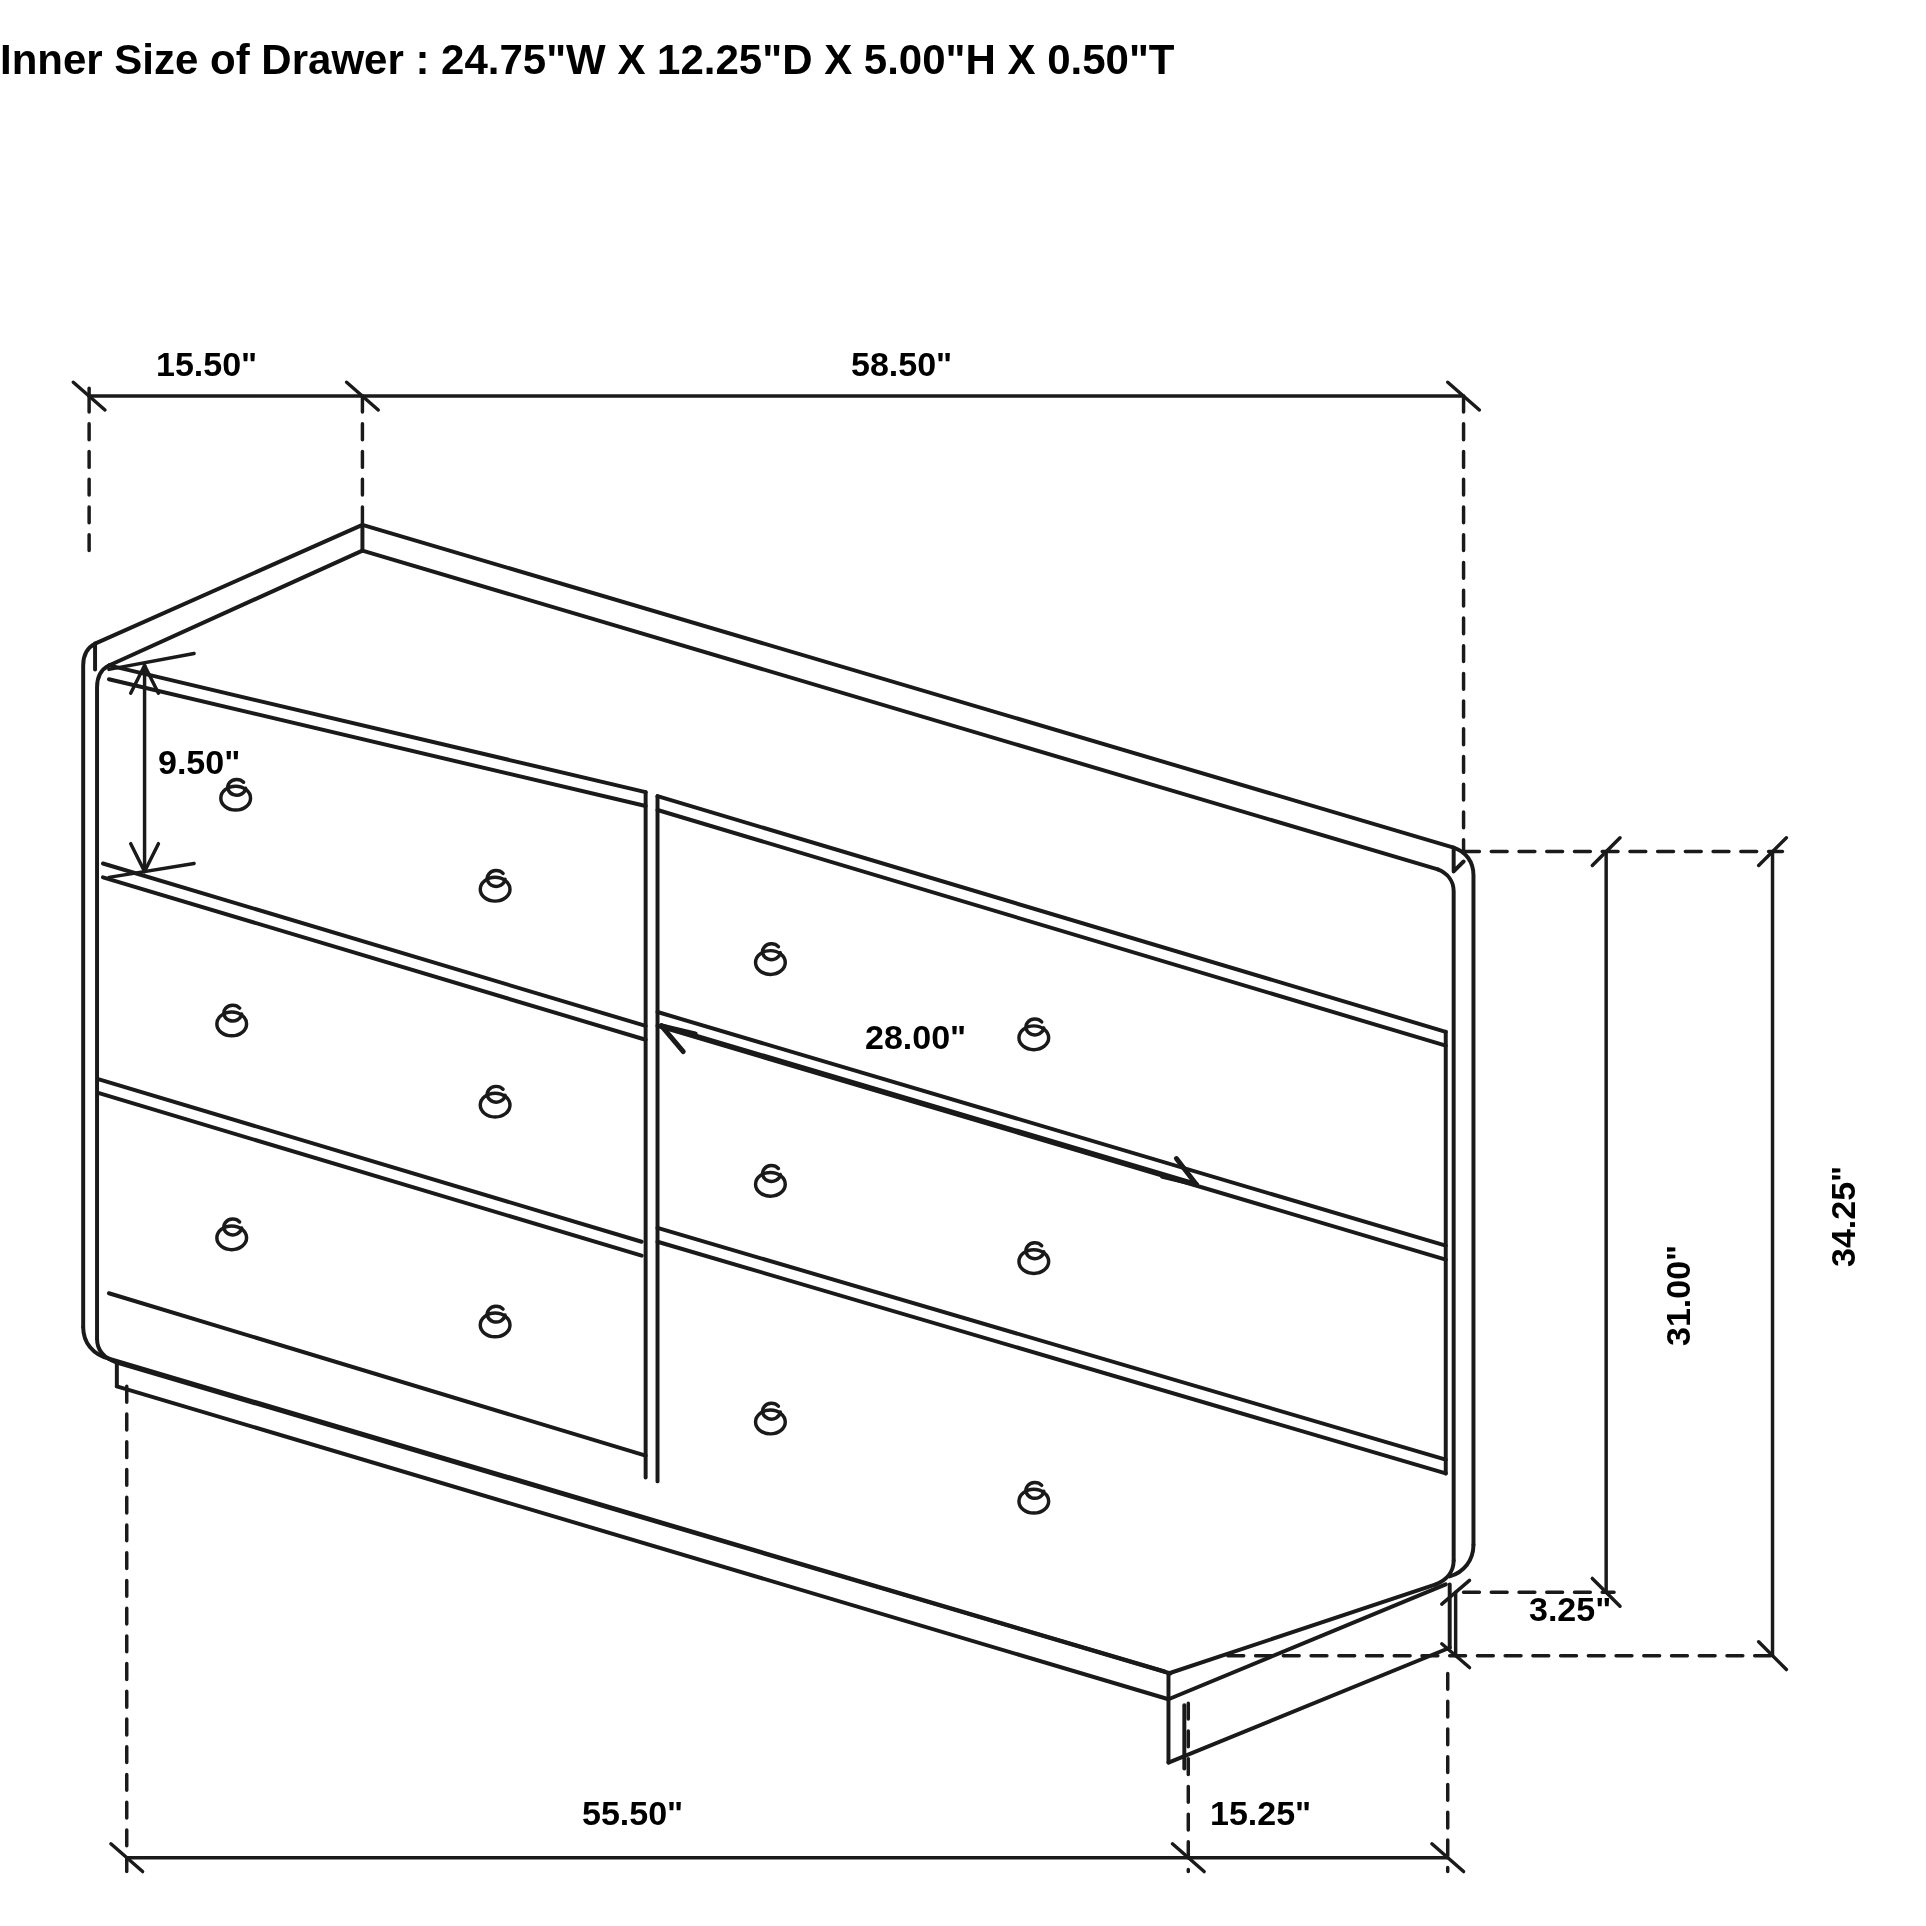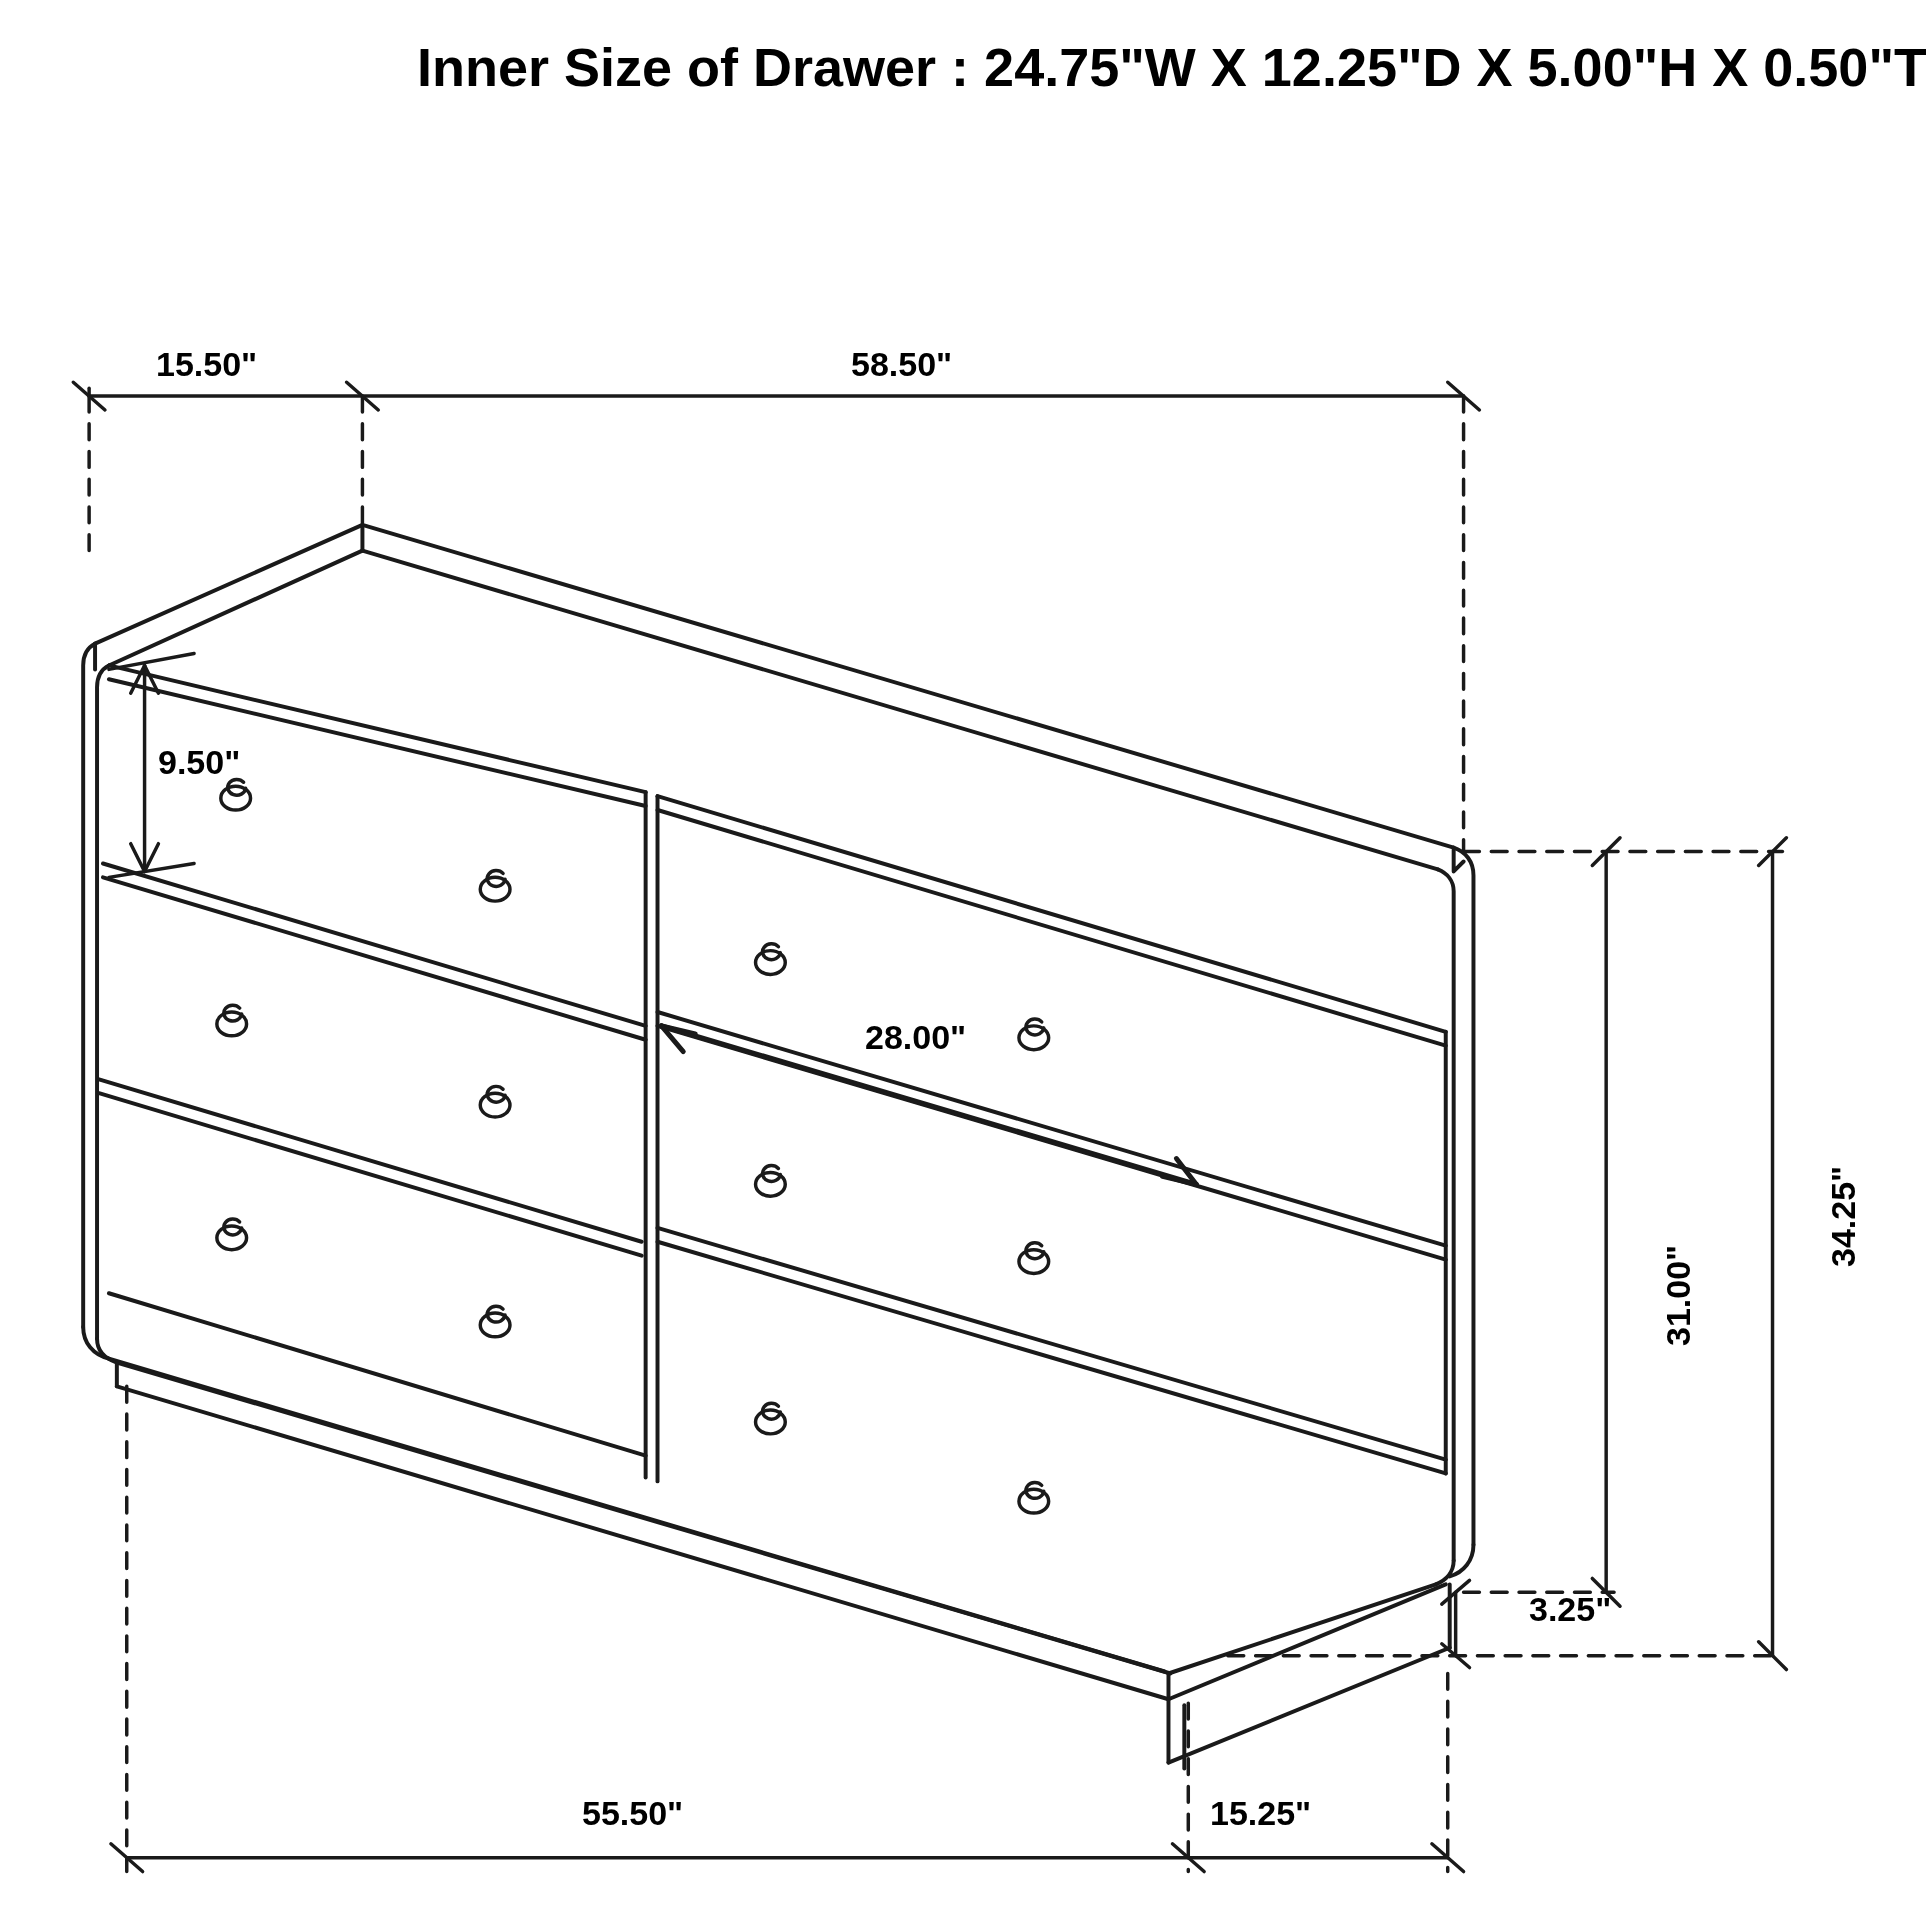--- a/index.html
+++ b/index.html
@@ -18,22 +18,22 @@
     position: absolute;
     left: 0; top: 0;
     width: 1927px;
     height: 1927px;
   }
   .title {
     position: absolute;
     left: 0;
     top: 36px;
     width: 1927px;
-    text-align: right;
-    font-size: 54px;
+    text-align: left;
+    font-size: 42px;
     font-weight: bold;
     color: #000000;
     letter-spacing: 0px;
   }
   svg.draw {
     position: absolute;
     left: 0;
     top: 0;
     width: 1927px;
     height: 1927px;

